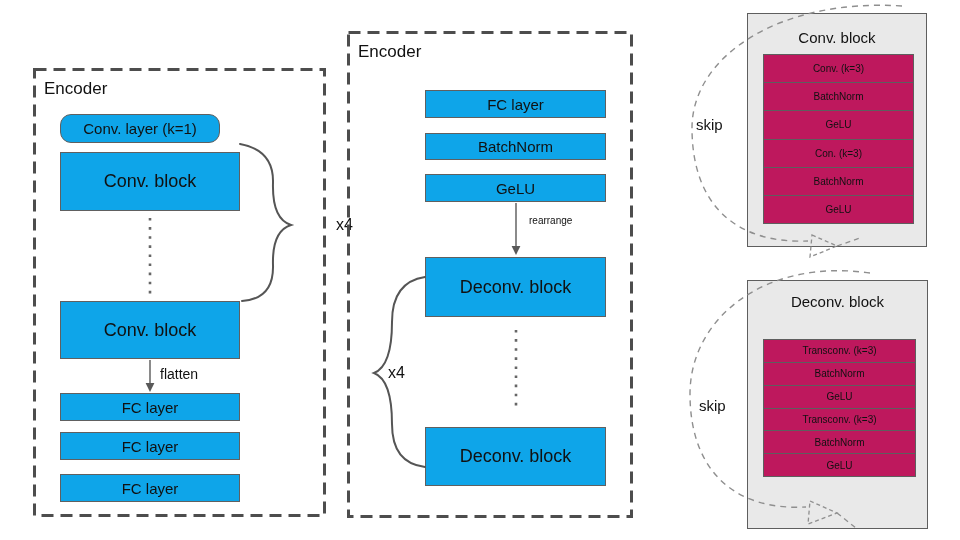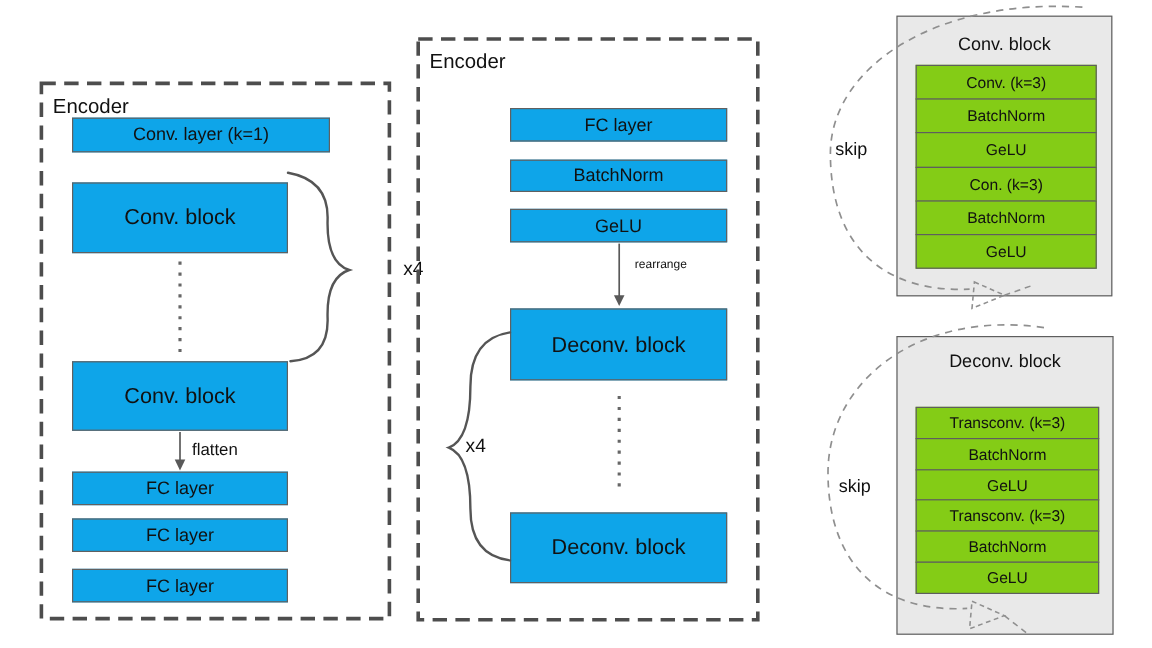--- a/index.html
+++ b/index.html
@@ -16,36 +16,36 @@
   .section-title{position:absolute;font-size:17px;}
   .annot{position:absolute;font-size:14px;}
   .mult{position:absolute;font-size:16px;margin-left:41px;}
   .panel{
     position:absolute;background:#e9e9e9;border:1.5px solid #5e5e5e;
     box-sizing:border-box;
   }
   .panel-title{position:absolute;left:0;width:100%;text-align:center;font-size:15px;}
   .stack{position:absolute;display:flex;flex-direction:column;box-sizing:border-box;}
   .prow{
-    flex:1;background:#84cc16;border:1px solid #5e5e5e;margin-top:-1px;
+    flex:1;background:#be185d;border:1px solid #5e5e5e;margin-top:-1px;
     display:flex;align-items:center;justify-content:center;
-    font-size:13px;box-sizing:border-box;white-space:nowrap;
+    font-size:10px;box-sizing:border-box;white-space:nowrap;
   }
   .prow:first-child{margin-top:0;}
   svg.overlay{position:absolute;left:0;top:0;pointer-events:none;}
   .lbl-layer{z-index:3;}
 </style>
 </head>
 <body>
 
 <div id="canvas">
 
   <div class="section-title" style="left:44px;top:79px;">Encoder</div>
 
-  <div class="box" style="left:60px;top:98px;width:215px;height:29px;">Conv. layer (k=1)</div>
+  <div class="box" style="left:60px;top:114px;width:160px;height:29px;border-radius:11px;">Conv. layer (k=1)</div>
   <div class="box big" style="left:60px;top:152px;width:180px;height:59px;">Conv. block</div>
   <div class="box big" style="left:60px;top:301px;width:180px;height:58px;">Conv. block</div>
   <div class="box" style="left:60px;top:393px;width:180px;height:28px;">FC layer</div>
   <div class="box" style="left:60px;top:432px;width:180px;height:28px;">FC layer</div>
   <div class="box" style="left:60px;top:474px;width:180px;height:28px;">FC layer</div>
 
   <div class="mult" style="left:295px;top:216px;">x4</div>
   <div class="annot" style="left:160px;top:366px;">flatten</div>
 
   <div class="section-title" style="left:358px;top:42px;">Encoder</div>
@@ -67,21 +67,21 @@
       <div class="prow">GeLU</div>
       <div class="prow">Con. (k=3)</div>
       <div class="prow">BatchNorm</div>
       <div class="prow">GeLU</div>
     </div>
   </div>
   <div class="annot lbl-layer" style="left:696px;top:116px;font-size:15px;">skip</div>
 
   <div class="panel" style="left:747px;top:280px;width:181px;height:249px;">
     <div class="panel-title" style="top:12px;">Deconv. block</div>
-    <div class="stack" style="left:15px;top:58px;width:153px;height:156px;">
+    <div class="stack" style="left:15px;top:58px;width:153px;height:138px;justify-content:center;">
       <div class="prow">Transconv. (k=3)</div>
       <div class="prow">BatchNorm</div>
       <div class="prow">GeLU</div>
       <div class="prow">Transconv. (k=3)</div>
       <div class="prow">BatchNorm</div>
       <div class="prow">GeLU</div>
     </div>
   </div>
   <div class="annot lbl-layer" style="left:699px;top:397px;font-size:15px;">skip</div>
 

